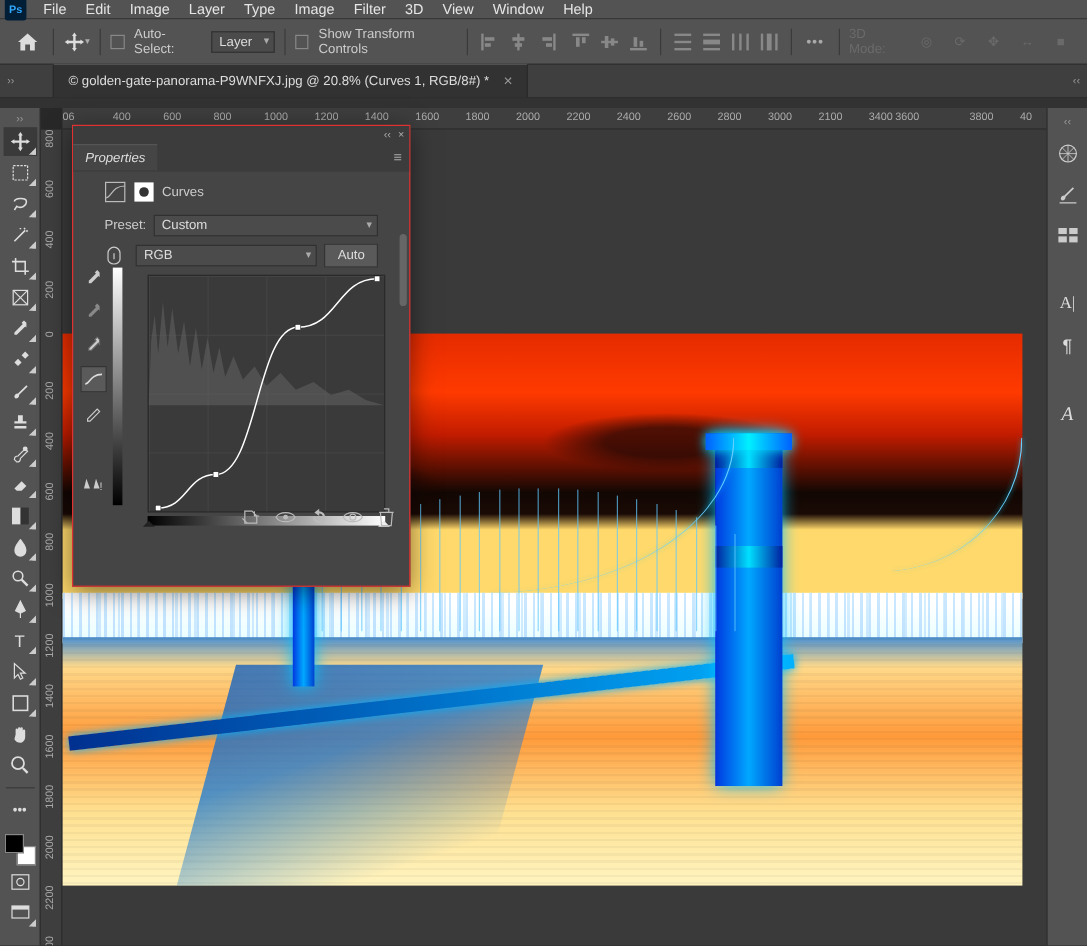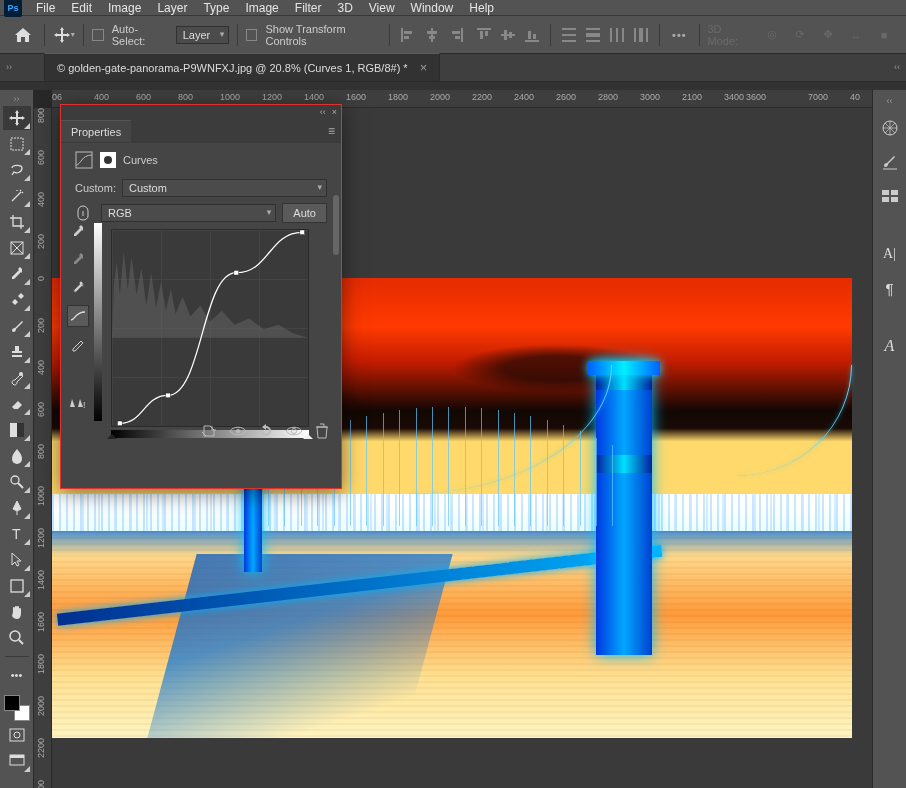--- a/index.html
+++ b/index.html
@@ -56,23 +56,23 @@
 .tool.active { background:#3a3a3a; }
 .tool-corner::after { content:""; position:absolute; right:1px; bottom:1px; border:3px solid transparent; border-right-color:#ccc; border-bottom-color:#ccc; width:0; height:0; }
 .swatch { position:relative; width:26px; height:26px; margin-top:6px; }
 .swatch .fg { position:absolute; top:0; left:0; width:16px; height:16px; background:#000; border:1px solid #888; }
 .swatch .bg { position:absolute; bottom:0; right:0; width:16px; height:16px; background:#fff; border:1px solid #888; }
 .toolbar-r { position:absolute; top:90px; right:0; width:34px; bottom:0; background:#535353; display:flex; flex-direction:column; align-items:center; gap:10px; padding-top:6px; border-left:1px solid #2a2a2a; }
 .panel { position:absolute; top:104px; left:60px; width:282px; height:385px; background:#454545; border:1.5px solid #e03030; box-shadow:0 4px 20px rgba(0,0,0,.5); z-index:50; }
 .panel-hdr-top { height:14px; background:#3c3c3c; display:flex; justify-content:flex-end; align-items:center; gap:6px; padding:0 4px; }
 .panel-hdr-top span { font-size:9px; color:#aaa; cursor:pointer; }
 .panel-tab-row { display:flex; align-items:center; background:#3c3c3c; height:24px; }
-.panel-tab { background:#454545; padding:5px 10px 4px; font-size:11px; color:#ddd; border-top:1px solid #555; }
+.panel-tab { background:#454545; padding:5px 10px 4px; font-size:11px; color:#ddd; border-top:1px solid #555;font-style:italic; }
 .panel-menu-icon { margin-left:auto; margin-right:6px; color:#aaa; font-size:12px; }
-.panel-body { padding:8px 14px; position:relative; }
+.panel-body { padding:8px 26px; position:relative; }
 .row { display:flex; align-items:center; gap:6px; margin-bottom:6px; }
 .row label { font-size:11px; color:#ccc; }
 .autobtn { background:#5a5a5a; border:1px solid #333; padding:3px 10px; color:#ddd; font-size:11px; margin-left:auto; }
 .curves-box { position:relative; width:198px; height:198px; background:#3a3a3a; border:1px solid #2a2a2a; margin-left:36px; }
 .curves-box .grid { position:absolute; inset:0; background:
   linear-gradient(#555 1px,transparent 1px) 0 0/100% 25%,
   linear-gradient(90deg,#555 1px,transparent 1px) 0 0/25% 100%; opacity:.4; }
 .curves-box svg { position:absolute; inset:0; }
 .curve-pt { fill:#fff; stroke:#000; stroke-width:.5; }
 .hist { position:absolute; bottom:0; left:0; width:100%; height:55%; opacity:.5; }
@@ -407,21 +407,21 @@
       <span class="tick" style="left: 336px;">1800</span>
       <span class="tick" style="left: 378px;">2000</span>
       <span class="tick" style="left: 420px;">2200</span>
       <span class="tick" style="left: 462px;">2400</span>
       <span class="tick" style="left: 504px;">2600</span>
       <span class="tick" style="left: 546px;">2800</span>
       <span class="tick" style="left: 588px;">3000</span>
       <span class="tick" style="left: 630px;">2100</span>
       <span class="tick" style="left: 672px;">3400</span>
       <span class="tick" style="left: 694px; text-align: center;">3600</span>
-      <span class="tick" style="left: 756px;">7000</span>
+      <span class="tick" style="left: 756px;">3800</span>
       <span class="tick" style="left: 798px;">40</span>
     </div>
   <div class="ruler-v" id="rulerV">
       <span class="tick" style="top: 0px;">800</span>
       <span class="tick" style="top: 42px;">600</span>
       <span class="tick" style="top: 84px;">400</span>
       <span class="tick" style="top: 126px;">200</span>
       <span class="tick" style="top: 168px;">0</span>
       <span class="tick" style="top: 210px;">200</span>
       <span class="tick" style="top: 252px;">400</span>
@@ -494,21 +494,21 @@
           <rect x="1" y="1" width="16" height="16" fill="none" stroke="#bbb"></rect>
           <path d="M1 14C6 14 6 4 17 4" stroke="#bbb" fill="none"></path>
         </svg>
       <svg width="18" height="18">
           <rect x="1" y="1" width="16" height="16" fill="#fff"></rect>
           <circle cx="9" cy="9" r="4" fill="#333"></circle>
         </svg>
       <span>Curves</span>
     </div>
     <div class="row" style="margin-top:10px">
-      <label>Custom:</label>
+      <label>Preset:</label>
       <div class="sel" style="flex:1">Custom</div>
     </div>
     <div class="row">
       <svg width="20" height="16">
           <path d="M3 6a5 5 0 0110 0v5c0 2-2 4-5 4s-5-2-5-4z" fill="none" stroke="#ccc"></path>
           <path d="M8 6v5" stroke="#ccc"></path>
         </svg>
       <div class="sel" style="flex:1">RGB</div>
       <button class="autobtn">Auto</button>
     </div>

